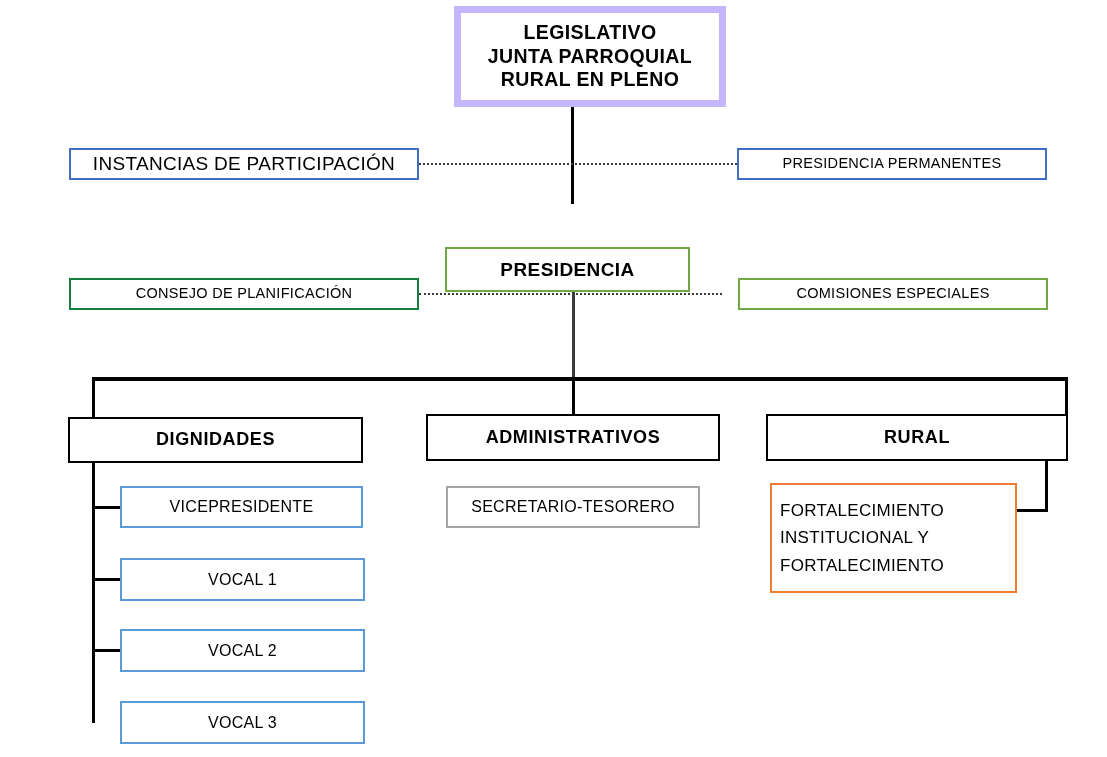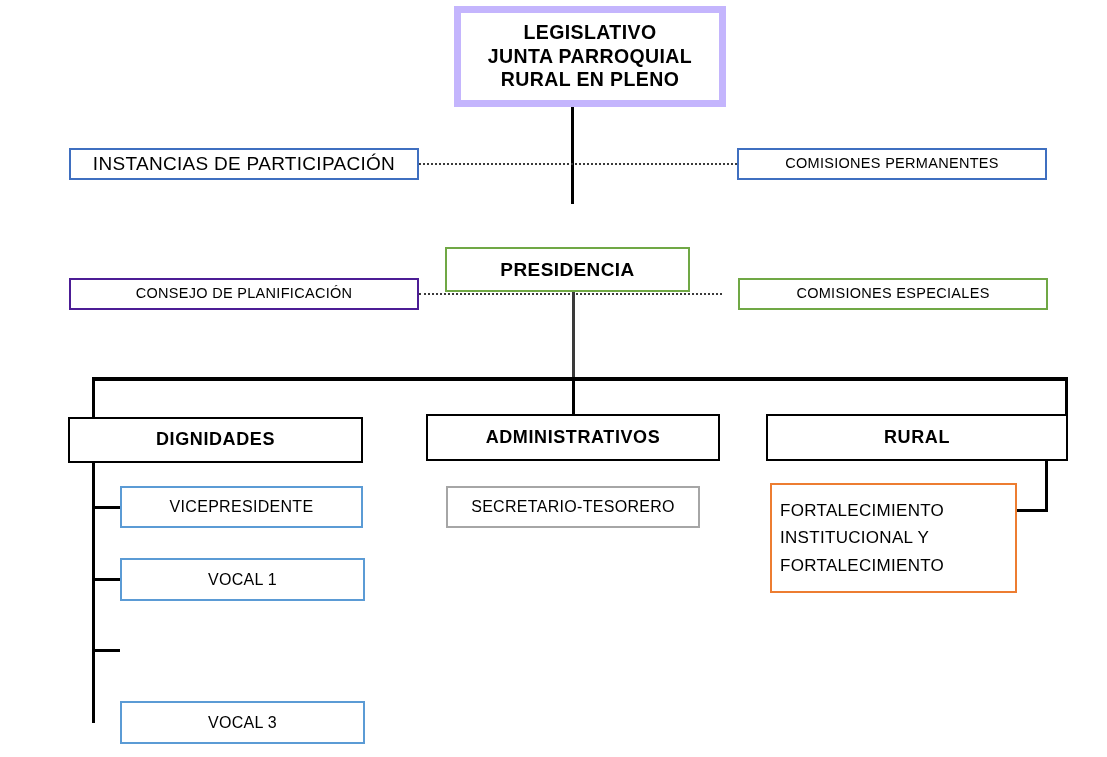--- a/index.html
+++ b/index.html
@@ -69,21 +69,21 @@
     border: 2px solid #70A845;
     font-size: 19px;
     font-weight: bold;
     letter-spacing: 0.4px;
     margin-top: 43px;
   }
 
   
   #box-consejo {
     left: 69px; top: 278px; width: 350px; height: 32px;
-    border: 2px solid #4c1d95;
+    border: 2px solid #15803d;
     font-size: 14.5px;
     letter-spacing: 0.3px;
   }
   #box-comisiones-especiales {
     left: 738px; top: 278px; width: 310px; height: 32px;
     border: 2px solid #70A845;
     font-size: 14.5px;
     letter-spacing: 0.3px;
   }
 
@@ -203,21 +203,21 @@
       <div>JUNTA PARROQUIAL</div>
       <div>RURAL EN PLENO</div>
     </div>
   </div>
 
   <div class="box" id="box-instancias">
     <div class="box-inner">INSTANCIAS  DE PARTICIPACIÓN</div>
   </div>
 
   <div class="box" id="box-comisiones-permanentes">
-    <div class="box-inner">COMISIONES  PERMANENTES</div>
+    <div class="box-inner">PRESIDENCIA  PERMANENTES</div>
   </div>
 
   <div class="box" id="box-presidencia">
     <div class="box-inner">PRESIDENCIA</div>
   </div>
 
   <div class="box" id="box-consejo">
     <div class="box-inner">CONSEJO DE PLANIFICACIÓN</div>
   </div>
 
@@ -238,20 +238,23 @@
   </div>
 
   <div class="box" id="box-vicepresidente">
     <div class="box-inner">VICEPRESIDENTE</div>
   </div>
 
   <div class="box" id="box-vocal1">
     <div class="box-inner">VOCAL 1</div>
   </div>
 
+  <div class="box" id="box-vocal2">
+    <div class="box-inner">VOCAL 2</div>
+  </div>
 
   <div class="box" id="box-vocal3">
     <div class="box-inner">VOCAL 3</div>
   </div>
 
   <div class="box" id="box-secretario">
     <div class="box-inner">SECRETARIO-TESORERO</div>
   </div>
 
   <div class="box" id="box-fortalecimiento">

